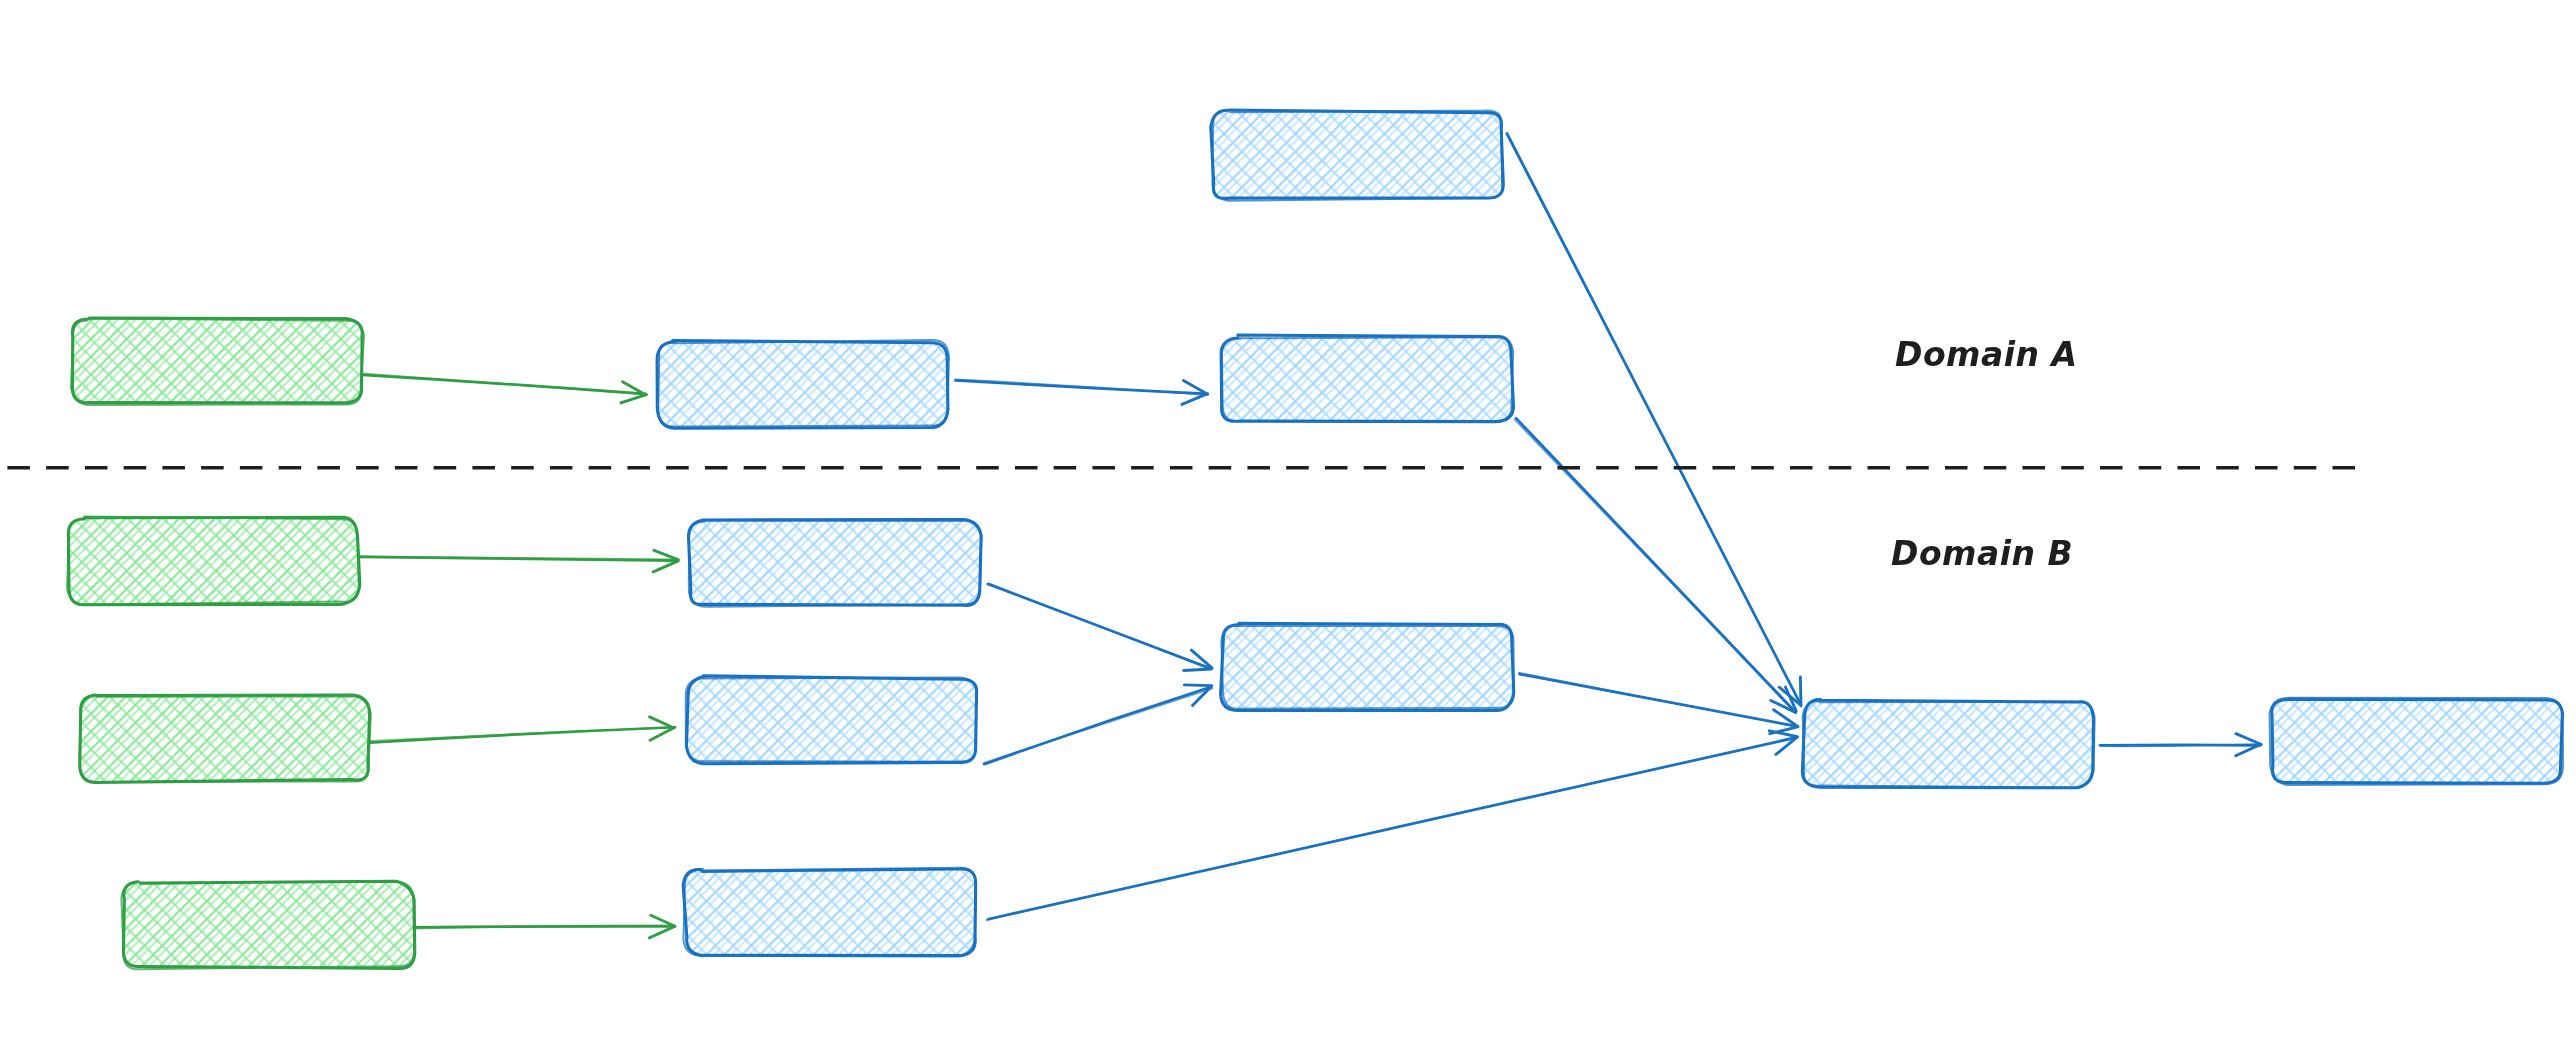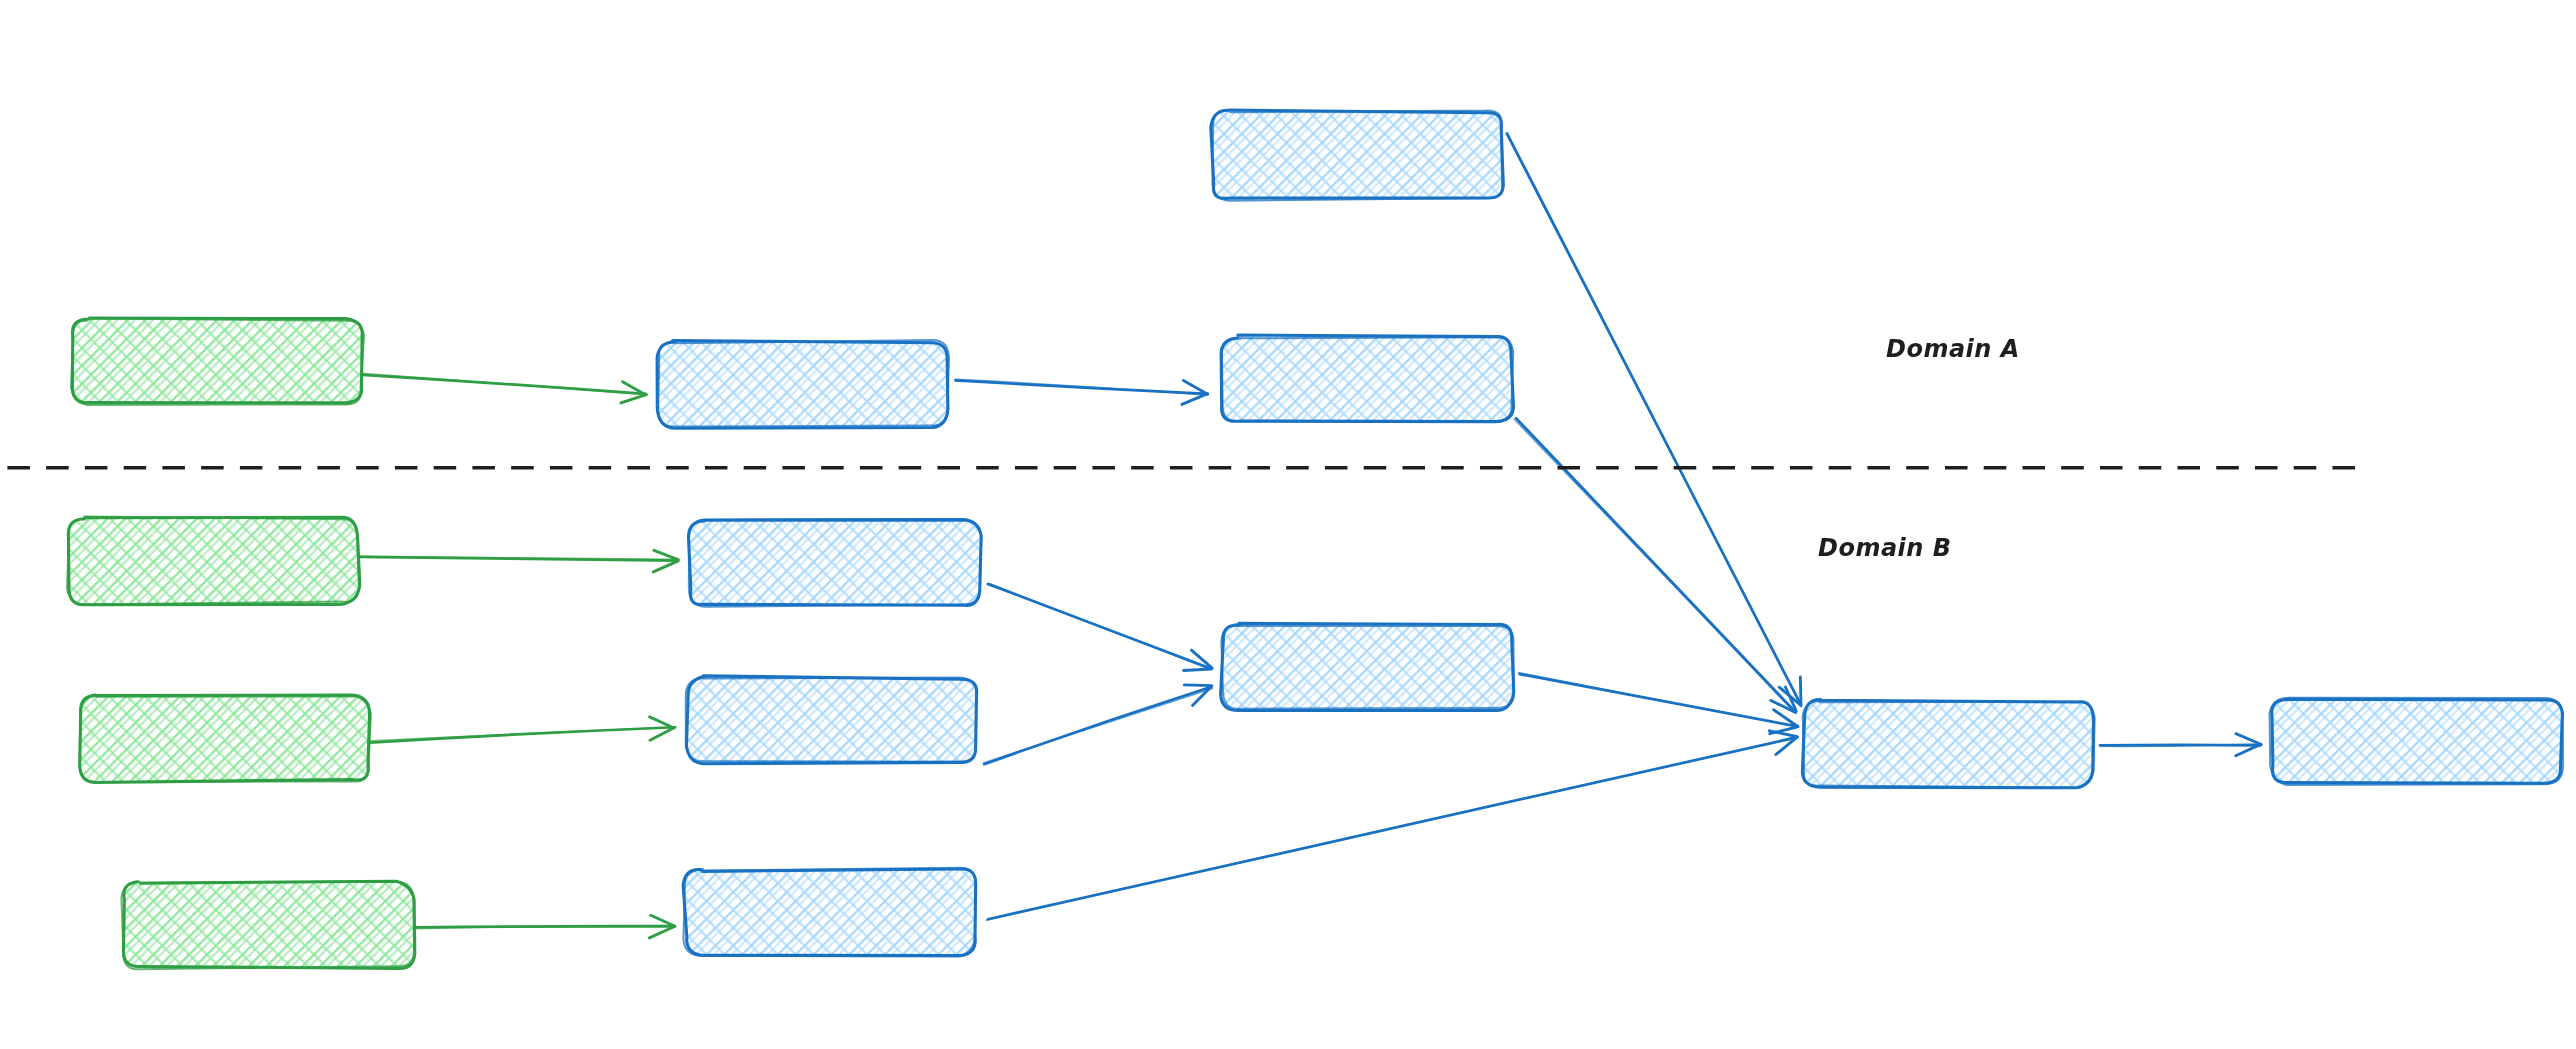--- a/index.html
+++ b/index.html
@@ -1,23 +1,23 @@
 <!DOCTYPE html>
 <html style="font-size:14.4px"><head>
 <meta charset="utf-8">
 <style>
   html,body{margin:0;padding:0;background:#ffffff;}
   body{width:2576px;height:1049px;position:relative;overflow:hidden;
        font-family:"DejaVu Sans", sans-serif;}
   #canvas{position:absolute;inset:0;width:2576px;height:1049px;}
   .domain-label{position:absolute;font-family:"DejaVu Sans", sans-serif;
-      font-size:24px;font-weight:600;color:#1e1e1e;letter-spacing:0.5px;
-      font-style:italic;white-space:nowrap;}
+      font-size:33px;font-weight:600;color:#1e1e1e;letter-spacing:0.5px;
+      font-style:italic;white-space:nowrap;margin-left:9px;}
   #label-domain-a{left:1886px;top:335px;}
-  #label-domain-b{left:1818px;top:534px;text-align:right;}
+  #label-domain-b{left:1882px;top:534px;text-align:right;}
 </style>
 </head>
 <body>
 
 <svg id="canvas" viewBox="0 0 2858 1164">
   <defs>
     <pattern id="hatch-green" width="14" height="14" patternUnits="userSpaceOnUse" patternTransform="rotate(45)">
       <rect width="14" height="14" fill="#ffffff"></rect>
       <line x1="0" y1="0" x2="0" y2="14" stroke="#8ce99a" stroke-width="5"></line>
       <line x1="7" y1="0" x2="7" y2="14" stroke="#a9e8b4" stroke-width="2"></line>

